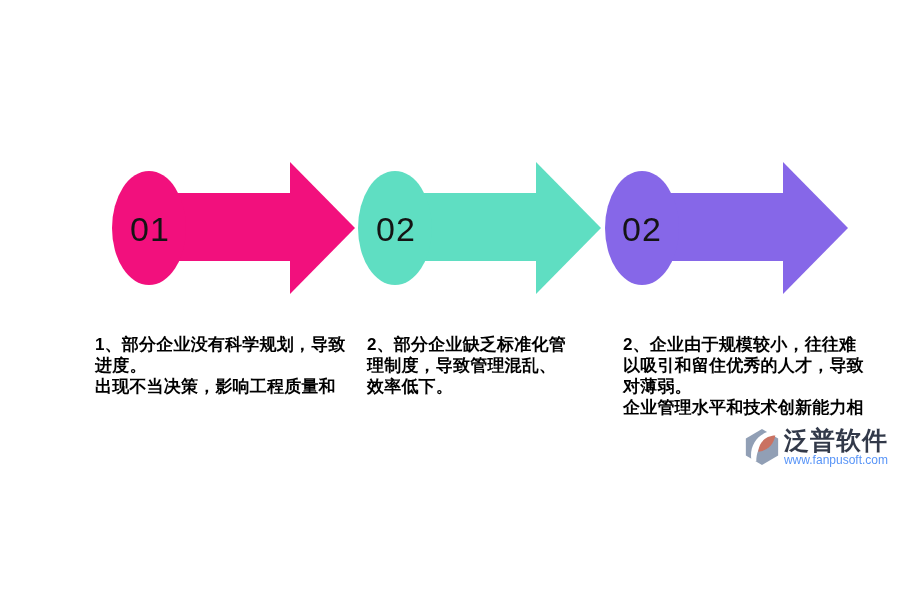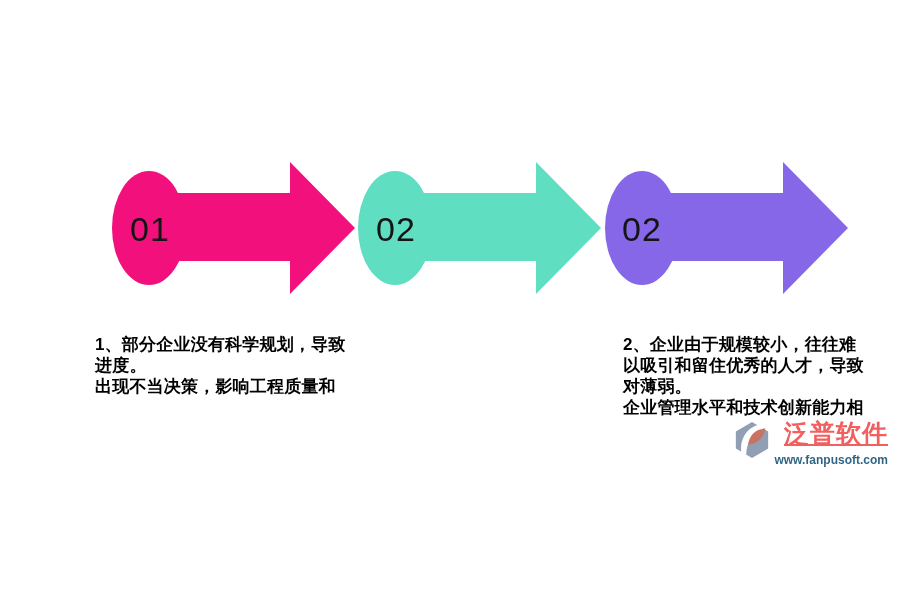--- a/index.html
+++ b/index.html
@@ -57,32 +57,31 @@
     margin-top: 1px;
   }
   .wm-right {
     display: flex;
     flex-direction: column;
     align-items: flex-end;
   }
   .wm-brand {
     font-size: 25px;
     font-weight: bold;
-    color: #ef4444;
+    color: #0f172a;
     line-height: 26px;
     letter-spacing: 1px;
     white-space: nowrap;
-    text-decoration: underline;
   }
   .wm-url {
     font-size: 12px;
-    font-weight: bold;
-    color: #0c4a6e;
+    font-weight: normal;
+    color: #3b82f6;
     line-height: 13px;
-    margin-top: 8px;
+    margin-top: 1px;
     white-space: nowrap;
   }
 </style>
 </head>
 <body>
 
 <div class="canvas">
 
   <svg class="step-svg" style="left:112px" width="245" height="136" viewBox="0 0 245 136">
     <rect x="37" y="33" width="141" height="68" fill="#F2107D"></rect>
@@ -105,20 +104,25 @@
   <div class="step-num" style="left:150px">01</div>
   <div class="step-num" style="left:396px">02</div>
   <div class="step-num" style="left:642px">02</div>
 
   <div class="desc" style="left:95px;width:262px">
     <div>1、部分企业没有科学规划，导致</div>
     <div>进度。</div>
     <div>出现不当决策，影响工程质量和</div>
   </div>
 
+  <div class="desc" style="left:367px;width:248px">
+    <div>2、部分企业缺乏标准化管</div>
+    <div>理制度，导致管理混乱、</div>
+    <div>效率低下。</div>
+  </div>
 
   <div class="desc" style="left:623px;width:264px">
     <div>2、企业由于规模较小，往往难</div>
     <div>以吸引和留住优秀的人才，导致</div>
     <div>对薄弱。</div>
     <div>企业管理水平和技术创新能力相</div>
   </div>
 
   <div class="watermark">
     <svg class="wm-logo" viewBox="0 0 40 40">

